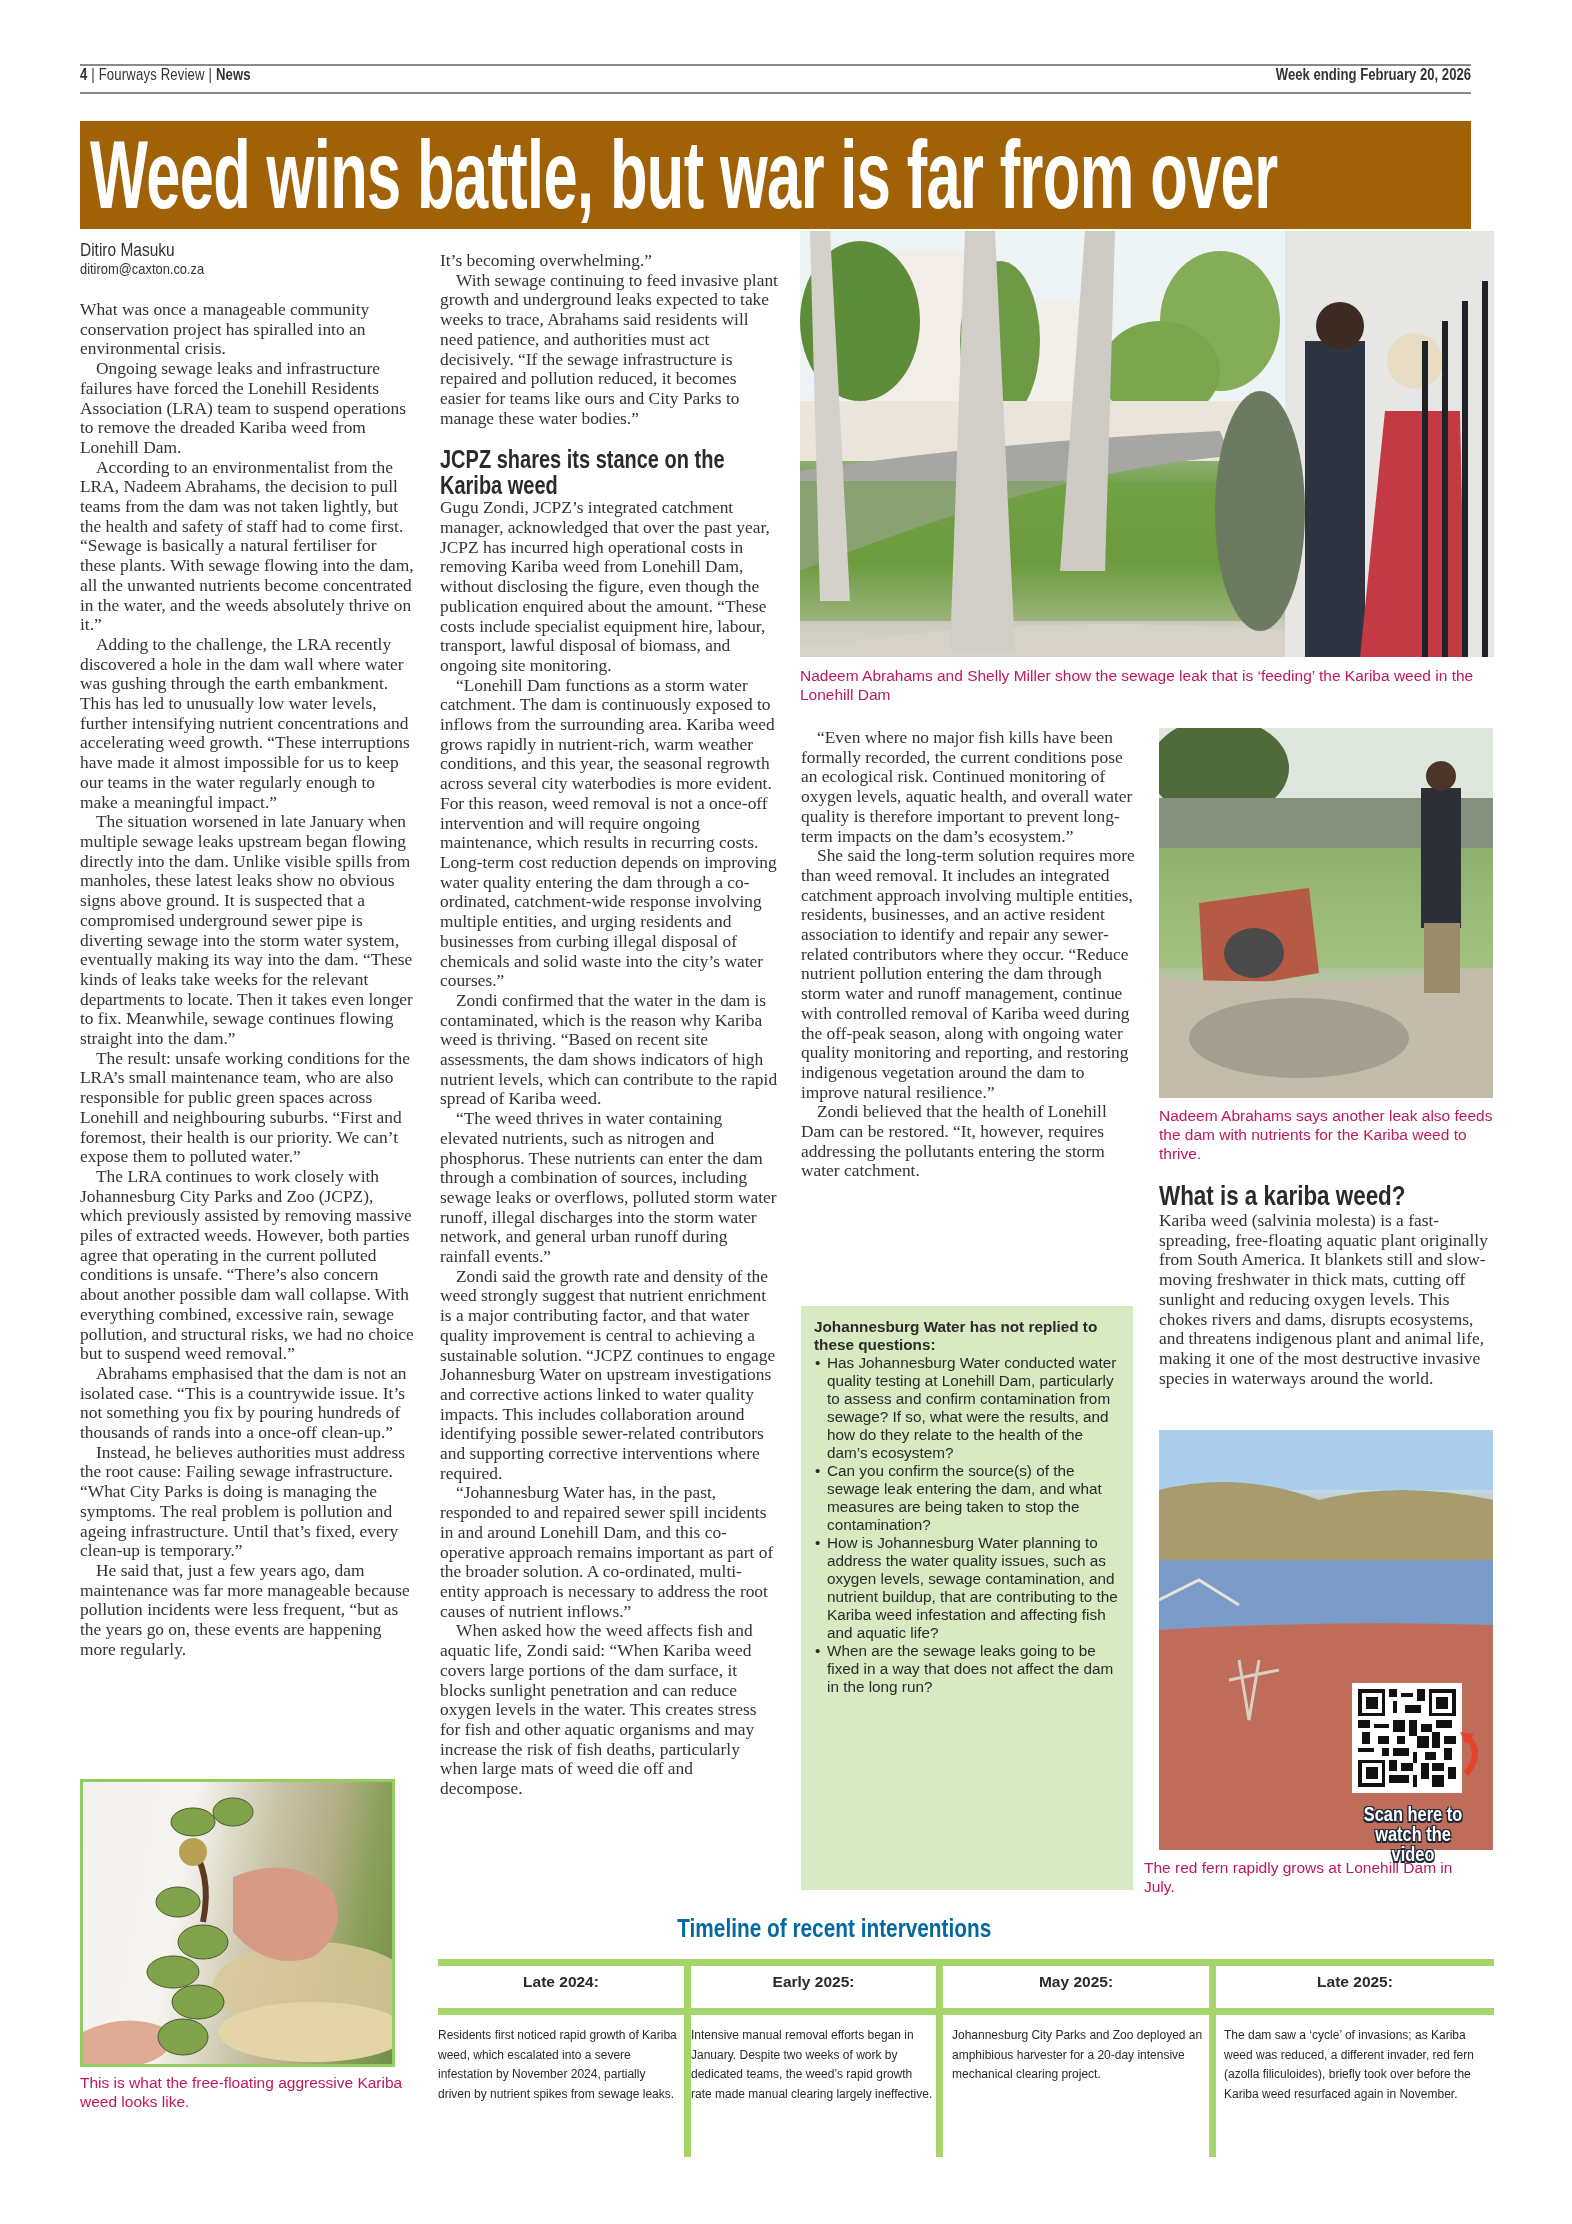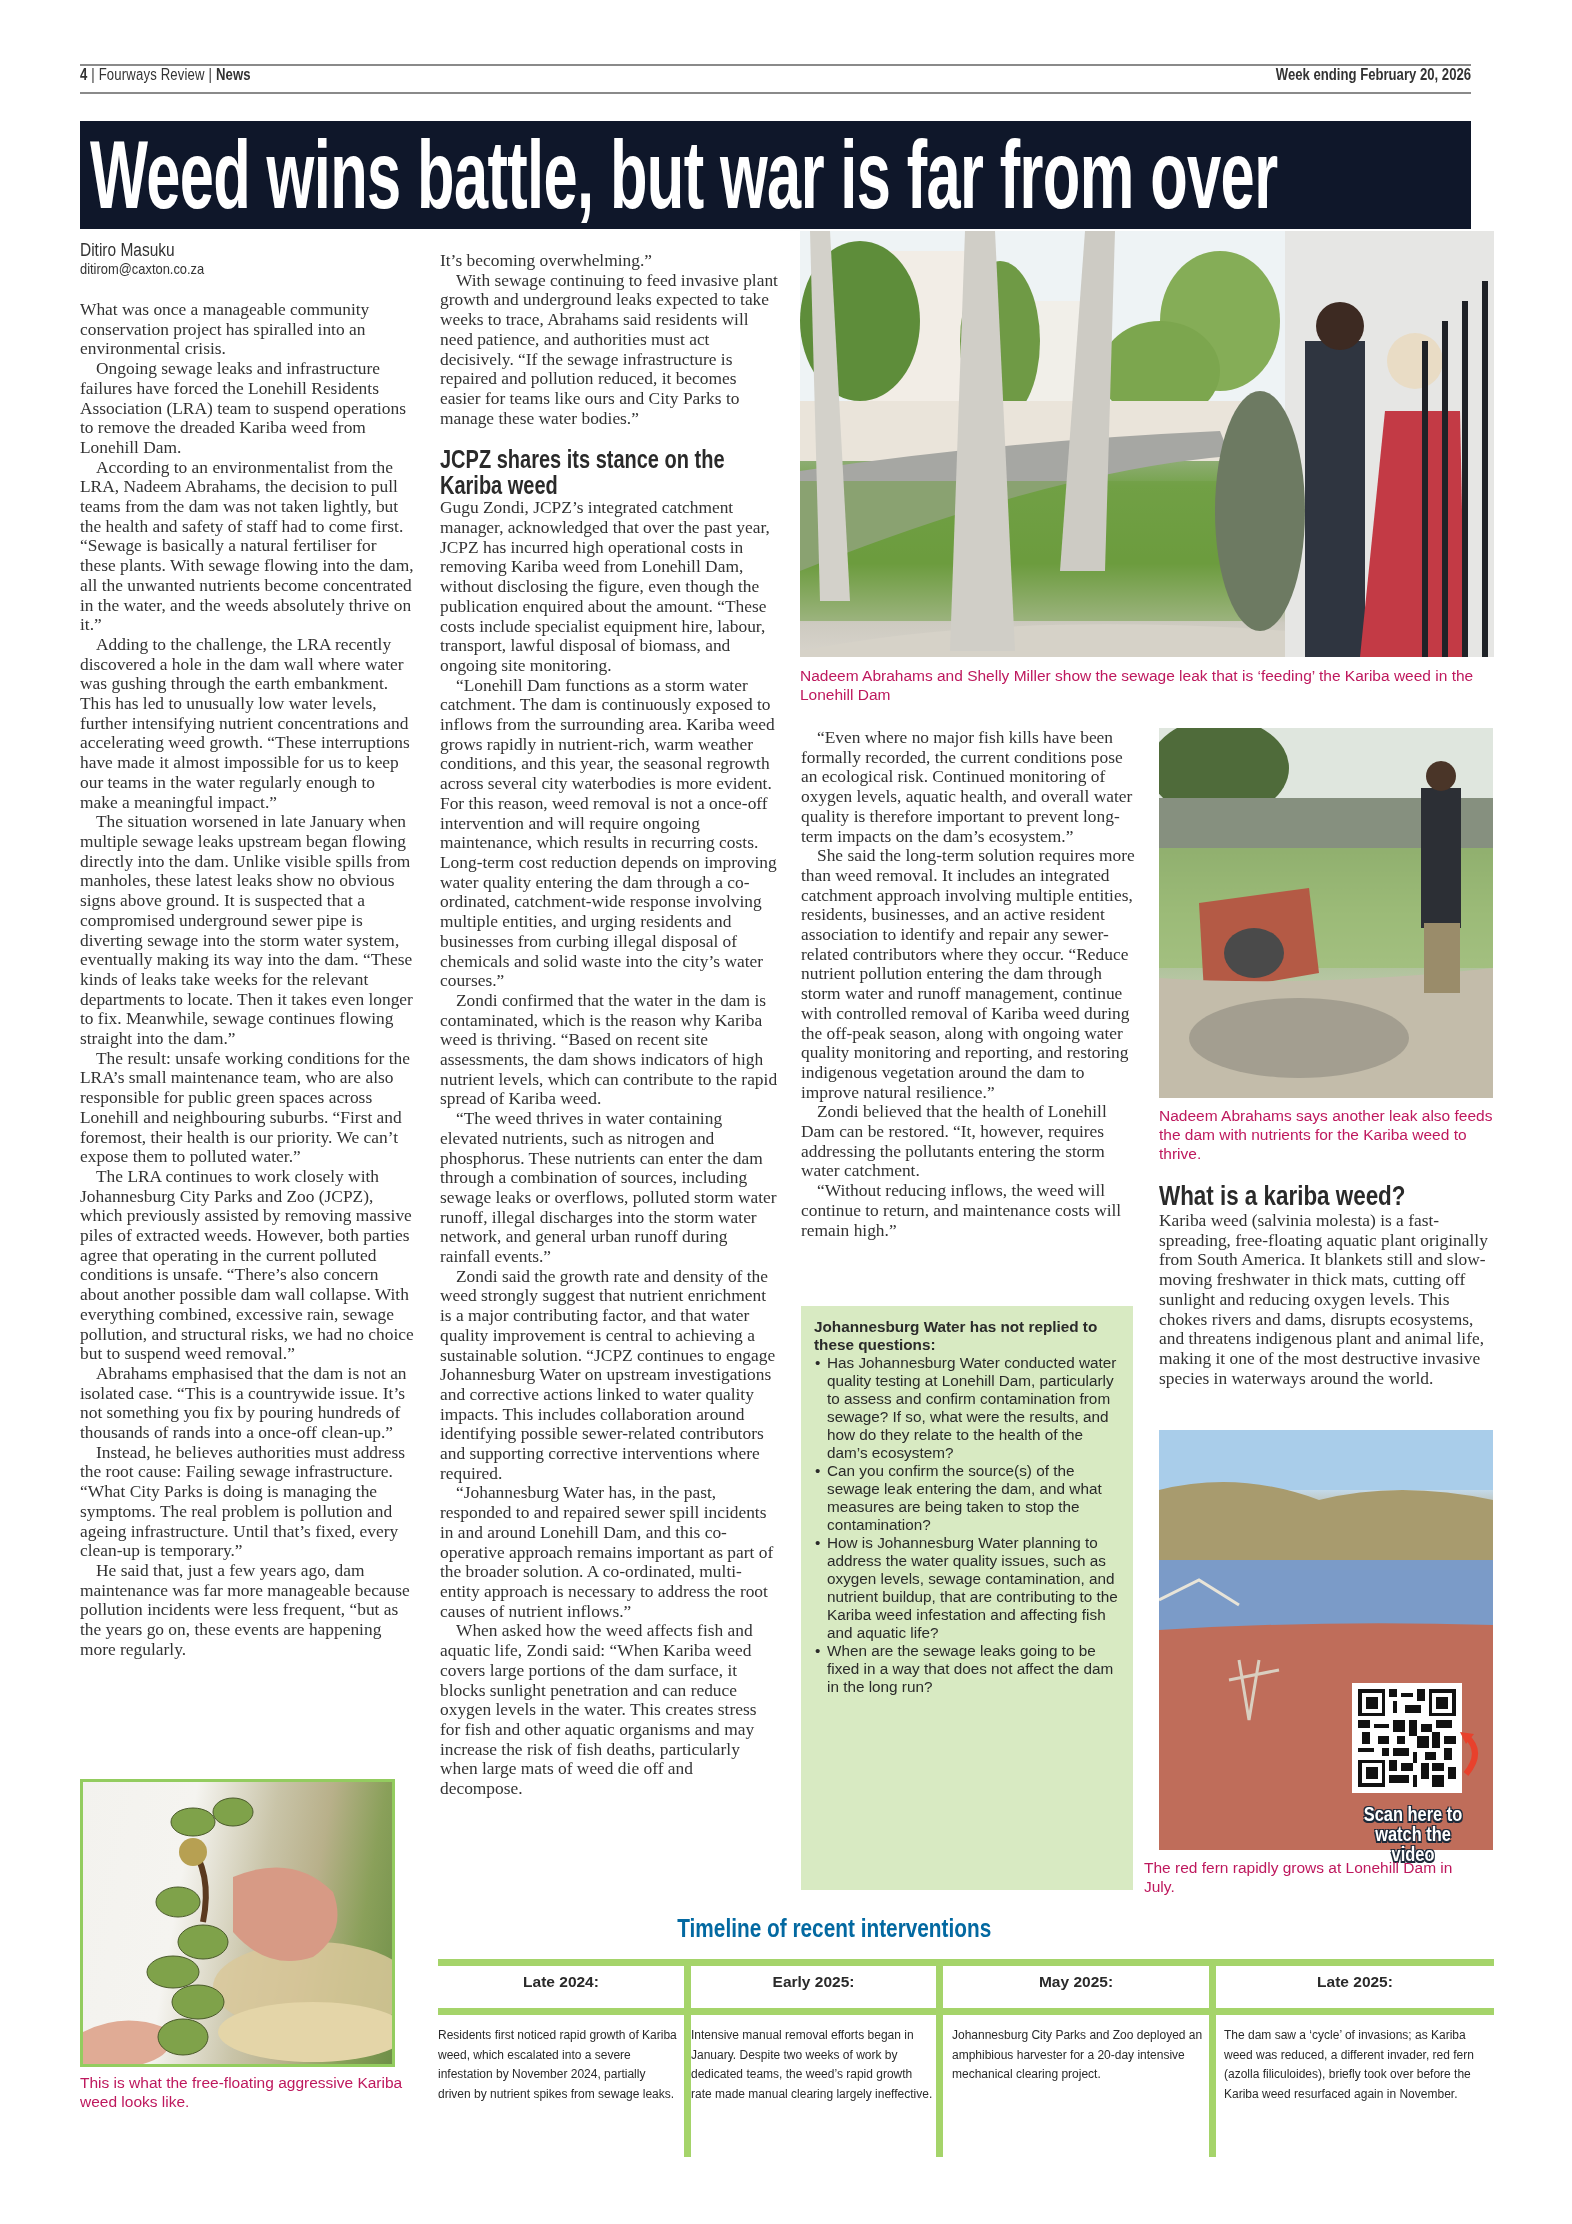--- a/index.html
+++ b/index.html
@@ -8,21 +8,21 @@
 
   .abs { position: absolute; }
 
   
   .rule { position: absolute; left: 80px; width: 1391px; height: 2px; background: #8a8a8a; }
   .folio { position: absolute; top: 66px; left: 80px; font-family: "Liberation Sans", sans-serif; font-size: 16px; color: #333; transform: scaleX(0.82); transform-origin: left; letter-spacing: 0.2px; }
   .folio b { font-weight: 700; }
   .dateline { position: absolute; top: 66px; right: 101px; font-family: "Liberation Sans", sans-serif; font-size: 16px; font-weight: 700; color: #333; transform: scaleX(0.82); transform-origin: right; }
 
   
-  .headline { position: absolute; left: 80px; top: 121px; width: 1391px; height: 108px; background: #0f172a; overflow: hidden; }
+  .headline { position: absolute; left: 80px; top: 121px; width: 1391px; height: 108px; background: #a16207; overflow: hidden; }
   .headline-text { position: absolute; left: 10px; top: 4px; font-family: "Liberation Sans", sans-serif; font-weight: 700; color: #fff; font-size: 96px; line-height: 100px; white-space: nowrap; transform: scaleX(0.64); transform-origin: left top; letter-spacing: -1px; }
 
   
   .byline-name { position: absolute; left: 80px; top: 240px; font-family: "Liberation Sans", sans-serif; font-size: 18px; color: #333; transform: scaleX(0.86); transform-origin: left; }
   .byline-email { position: absolute; left: 80px; top: 260px; font-family: "Liberation Sans", sans-serif; font-size: 15px; color: #333; transform: scaleX(0.86); transform-origin: left; }
 
   
   .col { position: absolute; font-family: "Liberation Serif", serif; font-size: 17.4px; line-height: 19.7px; color: #333; text-align: left; }
   .col p { text-indent: 16px; }
   .col p.noindent { text-indent: 0; }
@@ -154,21 +154,20 @@
       <line x1="685" y1="50" x2="685" y2="426"></line>
     </g>
   </svg>
 </div>
 <div class="caption" style="left:800px; top:666px; width:694px;">Nadeem Abrahams and Shelly Miller show the sewage leak that is ‘feeding’ the Kariba weed in the Lonehill Dam</div>
 
 <div class="col" style="left:801px; top:728px; width:335px;">
   <p>“Even where no major fish kills have been formally recorded, the current conditions pose an ecological risk. Continued monitoring of oxygen levels, aquatic health, and overall water quality is therefore important to prevent long-term impacts on the dam’s ecosystem.”</p>
   <p>She said the long-term solution requires more than weed removal. It includes an integrated catchment approach involving multiple entities, residents, businesses, and an active resident association to identify and repair any sewer-related contributors where they occur. “Reduce nutrient pollution entering the dam through storm water and runoff management, continue with controlled removal of Kariba weed during the off-peak season, along with ongoing water quality monitoring and reporting, and restoring indigenous vegetation around the dam to improve natural resilience.”</p>
   <p>Zondi believed that the health of Lonehill Dam can be restored. “It, however, requires addressing the pollutants entering the storm water catchment.</p>
-  <p>“Without reducing inflows, the weed will continue to return, and maintenance costs will remain high.”</p>
 </div>
 
 <div class="qa-box">
   <div class="qa-title">Johannesburg Water has not replied to these questions:</div>
   <ul class="qa-list">
     <li>Has Johannesburg Water conducted water quality testing at Lonehill Dam, particularly to assess and confirm contamination from sewage? If so, what were the results, and how do they relate to the health of the dam’s ecosystem?</li>
     <li>Can you confirm the source(s) of the sewage leak entering the dam, and what measures are being taken to stop the contamination?</li>
     <li>How is Johannesburg Water planning to address the water quality issues, such as oxygen levels, sewage contamination, and nutrient buildup, that are contributing to the Kariba weed infestation and affecting fish and aquatic life?</li>
     <li>When are the sewage leaks going to be fixed in a way that does not affect the dam in the long run?</li>
   </ul>

